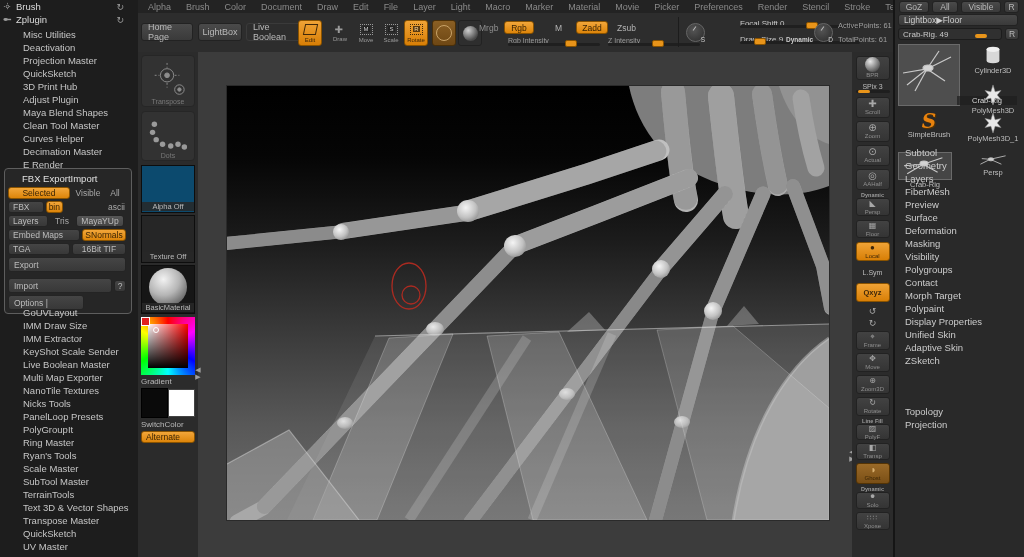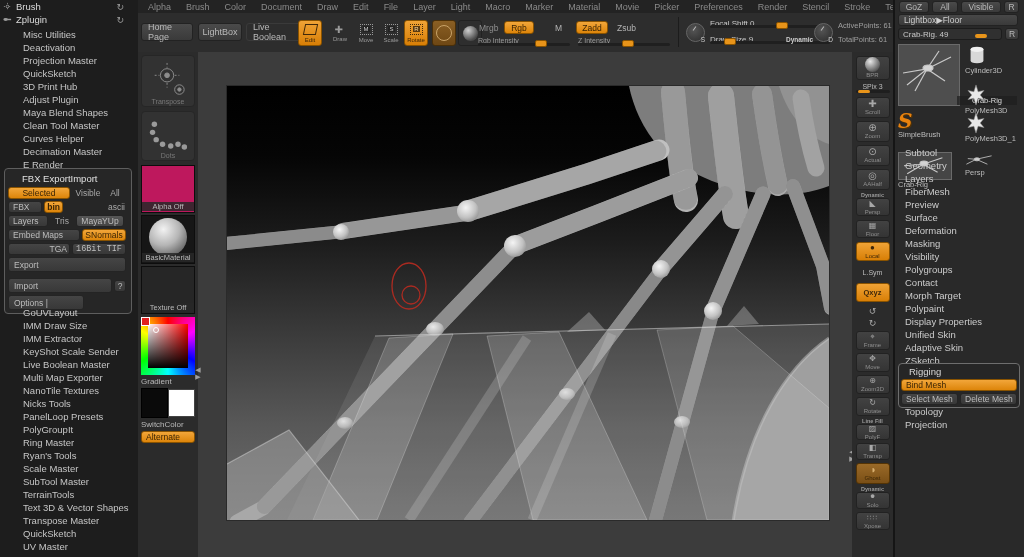--- a/index.html
+++ b/index.html
@@ -37,21 +37,21 @@
   .ibtn .glyph{width:11px;height:9px;border:1px dotted #9a9a9a;position:relative;}
   .ibtn .badge{position:absolute;top:1px;right:2px;font-size:6px;color:#ccc;background:#222;padding:0 1px;line-height:6px;}
   .ibtn .lbl{font-size:6px;color:#9a9a9a;margin-top:2px;}
   .ibtn.orange{background:linear-gradient(#f0a336,#d87f06);border-color:#8a5300;}
   .ibtn.orange .lbl{color:#40280a;}
   .ibtn.orange .glyph{border-color:#40280a;}
   .ibtn.orange .badge{color:#ffd9a0;background:#5a3a10;}
   .sbtn{position:absolute;top:8px;height:13px;background:linear-gradient(#4a4a4a,#3a3a3a);border:1px solid #222;
         border-radius:3px;color:#b5b5b5;font-size:8.5px;line-height:12px;text-align:center;box-sizing:border-box;padding:0 4px;}
   .sbtn.orange{background:linear-gradient(#f2a63a,#dd850a);border-color:#8a5300;color:#3a2405;}
-  .slider{position:absolute;height:10px;font-size:7px;color:#9a9a9a;}
+  .slider{position:absolute;height:10px;font-size:7px;color:#9a9a9a;margin-left:30px;}
   .slider .track{position:absolute;left:0;right:0;bottom:1px;height:3px;background:#1f1f1f;border-radius:2px;}
   .slider .handle{position:absolute;bottom:0;width:10px;height:5px;background:#e8941a;border:1px solid #8a5300;border-radius:2px;}
   .knob{position:absolute;width:17px;height:17px;border-radius:50%;background:radial-gradient(circle at 40% 35%,#555,#2a2a2a);
         border:1px solid #666;}
   .knob span{position:absolute;right:-1px;bottom:-2px;font-size:6.5px;color:#cfcfcf;}
   .knob i{position:absolute;left:7px;top:2px;width:1px;height:5px;background:#bbb;transform:rotate(35deg);}
   
   #left-shelf{left:138px;top:52px;width:60px;height:505px;background:#2b2b2b;display:flex;flex-direction:column;align-items:center;}
   .shelf-btn{width:52px;background:#323232;border:1px solid #262626;border-radius:4px;position:relative;
              display:flex;align-items:center;justify-content:center;}
@@ -76,21 +76,21 @@
   .rs-head{font-size:5.5px;color:#9a9a9a;font-weight:bold;line-height:6px;margin-top:2px;}
   
   #right-panel{left:893px;top:0;width:131px;height:557px;background:#292929;border-left:2px solid #151515;box-sizing:border-box;z-index:6;}
   .rp-btn{background:linear-gradient(#4a4a4a,#3a3a3a);border:1px solid #222;border-radius:3px;color:#b9b9b9;
           font-size:8.5px;height:12px;line-height:11px;text-align:center;position:absolute;box-sizing:border-box;}
   #lightbox-bar{position:absolute;left:3px;top:14px;width:120px;height:12px;background:linear-gradient(#484848,#3a3a3a);
                 border:1px solid #222;border-radius:3px;font-size:8.5px;color:#cfcfcf;line-height:11px;padding-left:5px;box-sizing:border-box;}
   #tool-slider{position:absolute;left:3px;top:28px;width:104px;height:12px;background:#303030;border:1px solid #1c1c1c;
                border-radius:3px;font-size:8px;color:#c9c9c9;line-height:11px;padding-left:4px;box-sizing:border-box;}
   #tool-slider .handle{position:absolute;right:14px;bottom:1px;width:12px;height:4px;background:#e8941a;border-radius:2px;}
-  .tool-cell{position:absolute;display:flex;flex-direction:column;align-items:flex-start;}
+  .tool-cell{position:absolute;display:flex;flex-direction:column;align-items:center;}
   .tool-cell .cap{font-size:7.5px;color:#bdbdbd;line-height:9px;}
   .tool-thumb{background:#4d4d4d;border:1px solid #6a6a6a;position:relative;}
   .rp-item{font-size:9.5px;color:#cccccc;height:13px;line-height:13px;padding-left:10px;}
   #rigging-box{position:absolute;left:3px;top:363px;width:122px;border:1px solid #6e6e6e;border-radius:4px;background:#262626;
                box-sizing:border-box;padding:1px 2px 2px 2px;}
   #rigging-box .hdr{font-size:9.5px;color:#d8d8d8;padding:1px 0 2px 8px;}
   
   .orangebar{background:linear-gradient(#f2a63a,#dd850a);border:1px solid #8a5300;border-radius:3px;color:#3a2405;
              font-size:8.5px;height:12px;line-height:11px;box-sizing:border-box;padding-left:4px;}
 </style>
@@ -163,35 +163,35 @@
 
   <div id="fbx" class="abs">
     <div class="hdr">FBX ExportImport</div>
     <div class="frow">
       <div class="fbtn orange" style="width:62px;">Selected</div>
       <div class="fbtn flat" style="width:32px;">Visible</div>
       <div class="fbtn flat" style="width:18px;">All</div>
     </div>
     <div class="frow">
       <div class="fbtn" style="width:62px;text-align:left;padding-left:4px;">FBX 2016</div>
-      <div class="fbtn orange" style="width:26px;font-weight:bold;">bin</div>
+      <div class="fbtn orange" style="width:26px;">bin</div>
       <div class="fbtn flat" style="width:24px;margin-left:40px;">ascii</div>
     </div>
     <div class="frow">
       <div class="fbtn" style="width:40px;text-align:left;padding-left:4px;">Layers</div>
       <div class="fbtn flat" style="width:24px;">Tris</div>
       <div class="fbtn lite" style="width:48px;">MayaYUp</div>
     </div>
     <div class="frow">
       <div class="fbtn" style="width:72px;text-align:left;padding-left:4px;">Embed Maps</div>
       <div class="fbtn orange" style="width:44px;">SNormals</div>
     </div>
     <div class="frow">
-      <div class="fbtn" style="width:62px;text-align:right;padding-left:4px;">TGA</div>
-      <div class="fbtn" style="width:54px;font-family:Liberation Mono, monospace;">16Bit TIF</div>
+      <div class="fbtn" style="width:62px;text-align:left;padding-left:4px;">TGA</div>
+      <div class="fbtn" style="width:54px;">16Bit TIF</div>
     </div>
     <div class="frow">
       <div class="fbtn big" style="width:118px;">Export</div>
     </div>
     <div class="frow" style="margin-top:6px;">
       <div class="fbtn big" style="width:104px;">Import</div>
       <div class="fbtn" style="width:12px;">?</div>
     </div>
     <div class="frow" style="margin-bottom:0;">
       <div class="fbtn big" style="width:76px;">Options |</div>
@@ -324,29 +324,29 @@
           <circle cx="5" cy="14" r="3"></circle>
           <circle cx="9" cy="22" r="3"></circle>
           <circle cx="16" cy="27" r="3"></circle>
           <circle cx="25" cy="29" r="3"></circle>
           <circle cx="33" cy="27" r="3"></circle>
           <circle cx="40" cy="30" r="3"></circle>
         </g>
     </svg>
     <span class="shelf-lbl">Dots</span>
   </div>
-  <div class="thumb" style="height:46px;margin-top:4px;background:#be185d;">
+  <div class="thumb" style="height:46px;margin-top:4px;background:#0c4a6e;">
     <span class="shelf-lbl">Alpha Off</span>
+  </div>
+  <div class="thumb" style="height:46px;margin-top:2px;background:#262626;">
+    <span class="shelf-lbl">Texture Off</span>
   </div>
   <div class="thumb" style="height:47px;margin-top:2px;background:#161616;">
     <span style="position:absolute;left:7px;top:2px;width:38px;height:38px;border-radius:50%;background:radial-gradient(circle at 38% 30%,#f2f2f2,#b5b5b5 45%,#5a5a5a 85%);"></span>
     <span class="shelf-lbl">BasicMaterial</span>
-  </div>
-  <div class="thumb" style="height:46px;margin-top:2px;background:#262626;">
-    <span class="shelf-lbl">Texture Off</span>
   </div>
   <div style="width:54px;height:58px;margin-top:3px;position:relative;background:conic-gradient(#f00,#f0f,#00f,#0ff,#0f0,#ff0,#f00);">
     <span style="position:absolute;left:7px;top:7px;right:7px;bottom:7px;background:linear-gradient(to top,#000,rgba(0,0,0,0)),linear-gradient(to right,#fff,#f00);"></span>
     <span style="position:absolute;left:0;top:0;width:9px;height:9px;background:#e02020;border:1px solid #fff;box-sizing:border-box;"></span>
     <span style="position:absolute;left:12px;top:10px;width:4px;height:4px;border:1px solid #fff;border-radius:50%;"></span>
   </div>
   <div style="width:54px;font-size:8px;color:#b9b9b9;margin-top:2px;">Gradient</div>
   <div style="width:54px;height:30px;margin-top:2px;display:flex;">
     <span style="width:27px;height:30px;background:#0a0a0a;border:1px solid #000;box-sizing:border-box;"></span>
     <span style="width:27px;height:28px;background:#fff;border:1px solid #444;box-sizing:border-box;margin-top:1px;"></span>
@@ -628,27 +628,19 @@
       <div class="rp-item">Polygroups</div>
       <div class="rp-item">Contact</div>
       <div class="rp-item">Morph Target</div>
       <div class="rp-item">Polypaint</div>
       <div class="rp-item">Display Properties</div>
       <div class="rp-item">Unified Skin</div>
       <div class="rp-item">Adaptive Skin</div>
       <div class="rp-item">ZSketch</div>
     </div>
 
-  <div id="rigging-box">
-    <div class="hdr">Rigging</div>
-    <div class="orangebar" style="width:116px;margin:0 auto 2px auto;">Bind Mesh</div>
-    <div style="display:flex;gap:2px;justify-content:center;">
-      <div class="fbtn" style="width:57px;height:12px;text-align:left;padding-left:4px;">Select Mesh</div>
-      <div class="fbtn" style="width:57px;height:12px;text-align:left;padding-left:4px;">Delete Mesh</div>
-    </div>
-  </div>
 
   <div class="abs" style="left:0;top:405px;width:131px;">
 
   <div class="rp-item">Topology</div>
       <div class="rp-item">Projection</div>
     </div>
 </div>
 
 </body></html>

